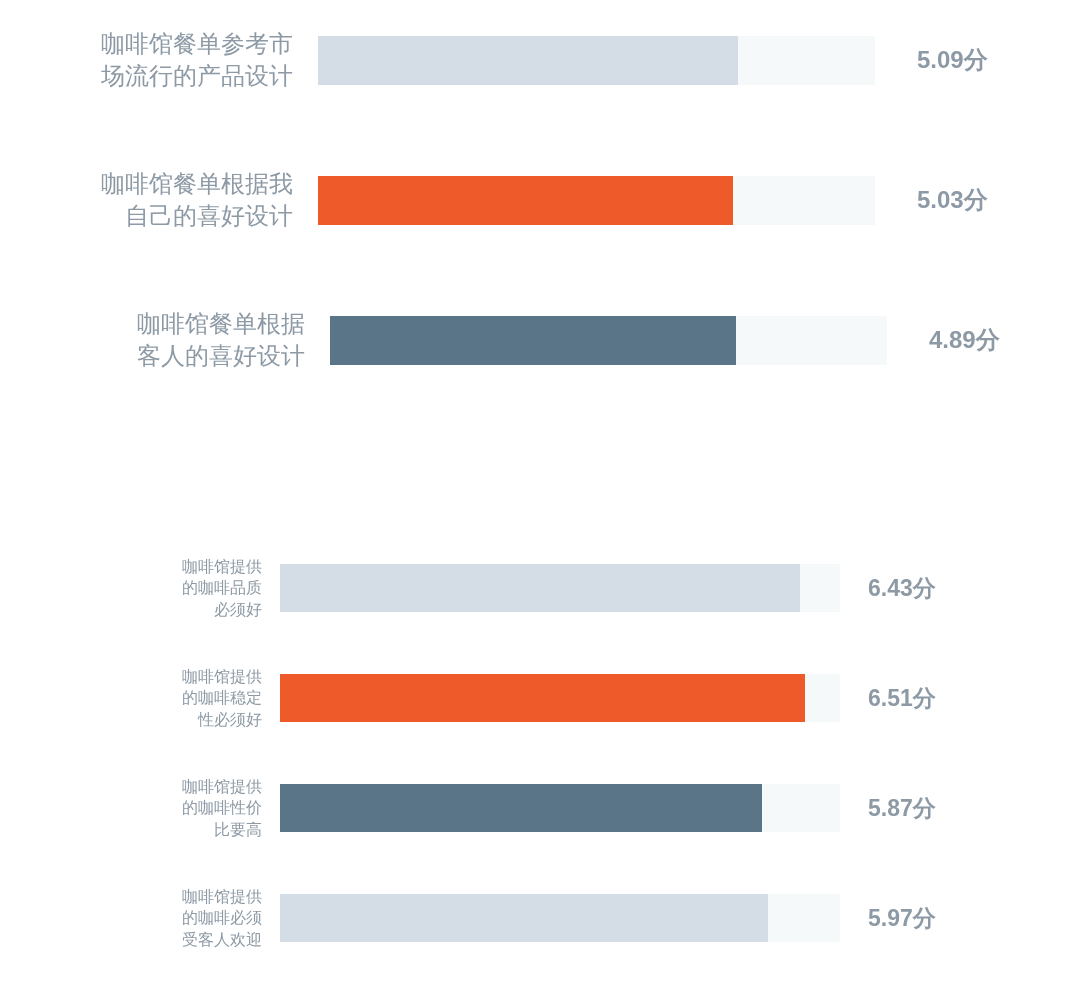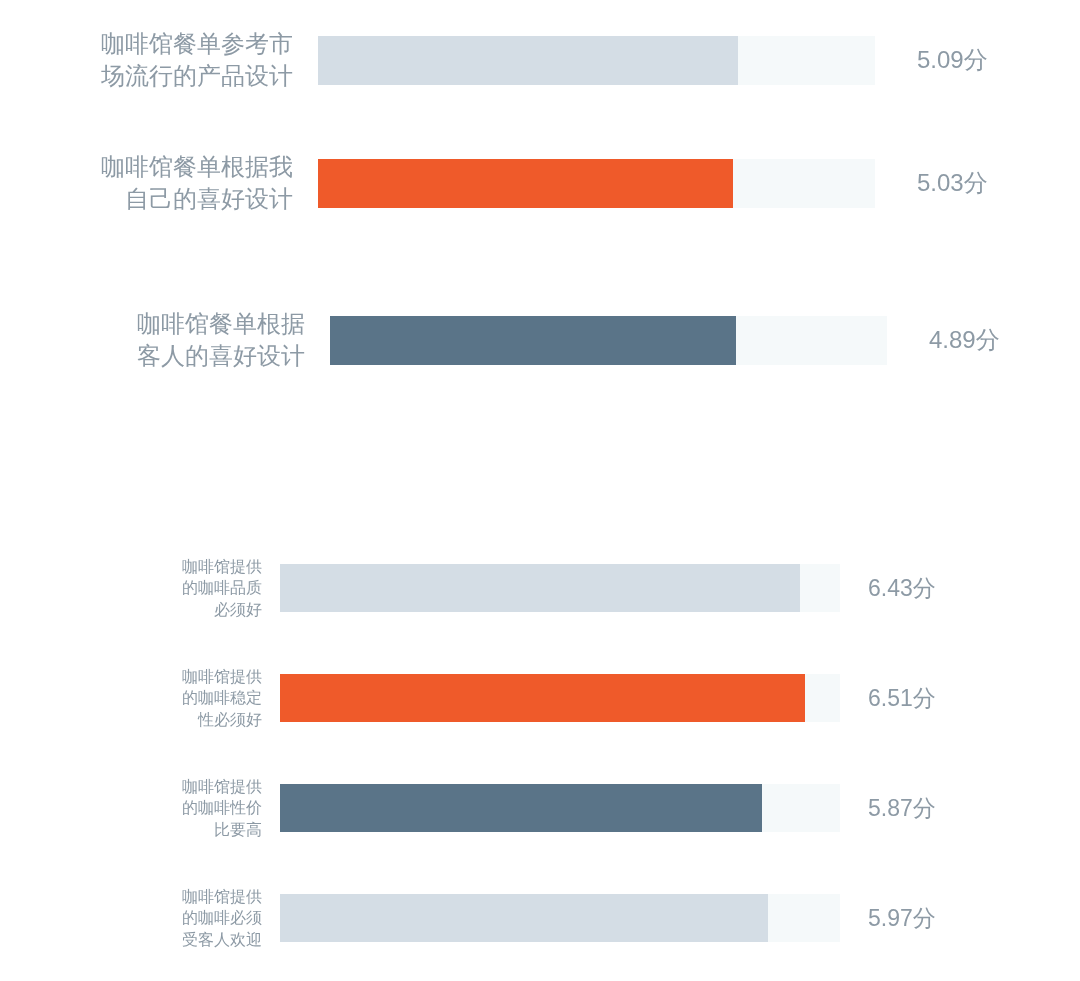--- a/index.html
+++ b/index.html
@@ -46,38 +46,39 @@
     position: absolute;
     left: 0;
     top: 0;
     bottom: 0;
   }
 
   .row-value {
     color: #8d9aa5;
     flex: none;
     white-space: nowrap;
+    font-weight: bold;
   }
 
   
   .group-a .row-label {
     width: 205px;
     font-size: 24px;
     margin-right: 25px;
   }
   .group-a .bar-track {
     width: 557px;
     height: 49px;
   }
   .group-a .row-value {
     font-size: 24px;
     margin-left: 42px;
   }
   .group-a.row-1 { left: 88px; top: 27px;  height: 66px; }
-  .group-a.row-2 { left: 88px; top: 150px; height: 66px; }
+  .group-a.row-2 { left: 88px; top: 167px; height: 66px; }
   .group-a.row-3 { left: 100px; top: 307px; height: 66px; }
 
   
   .group-b .row-label {
     width: 146px;
     font-size: 16px;
     margin-right: 18px;
   }
   .group-b .bar-track {
     width: 560px;

